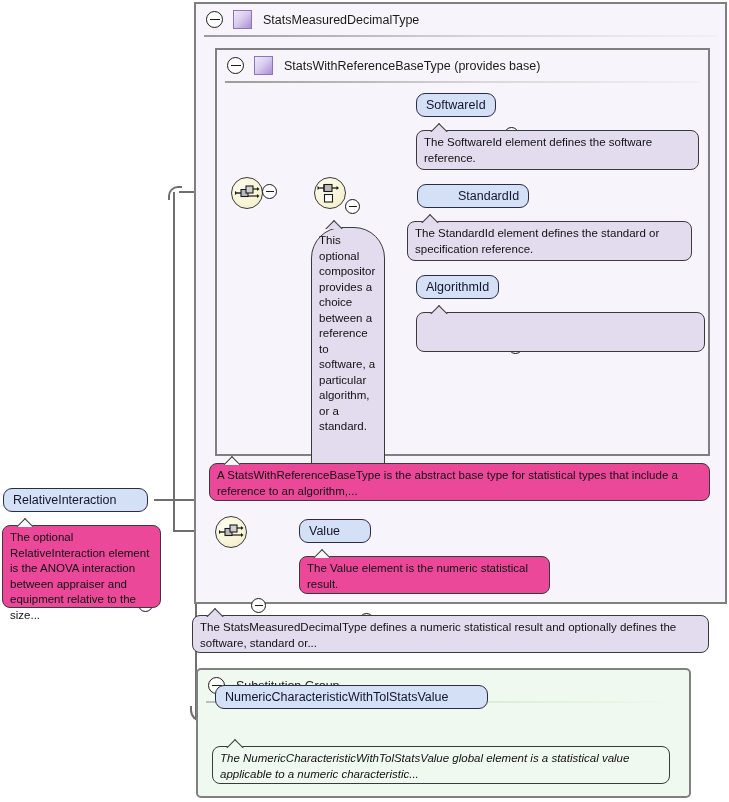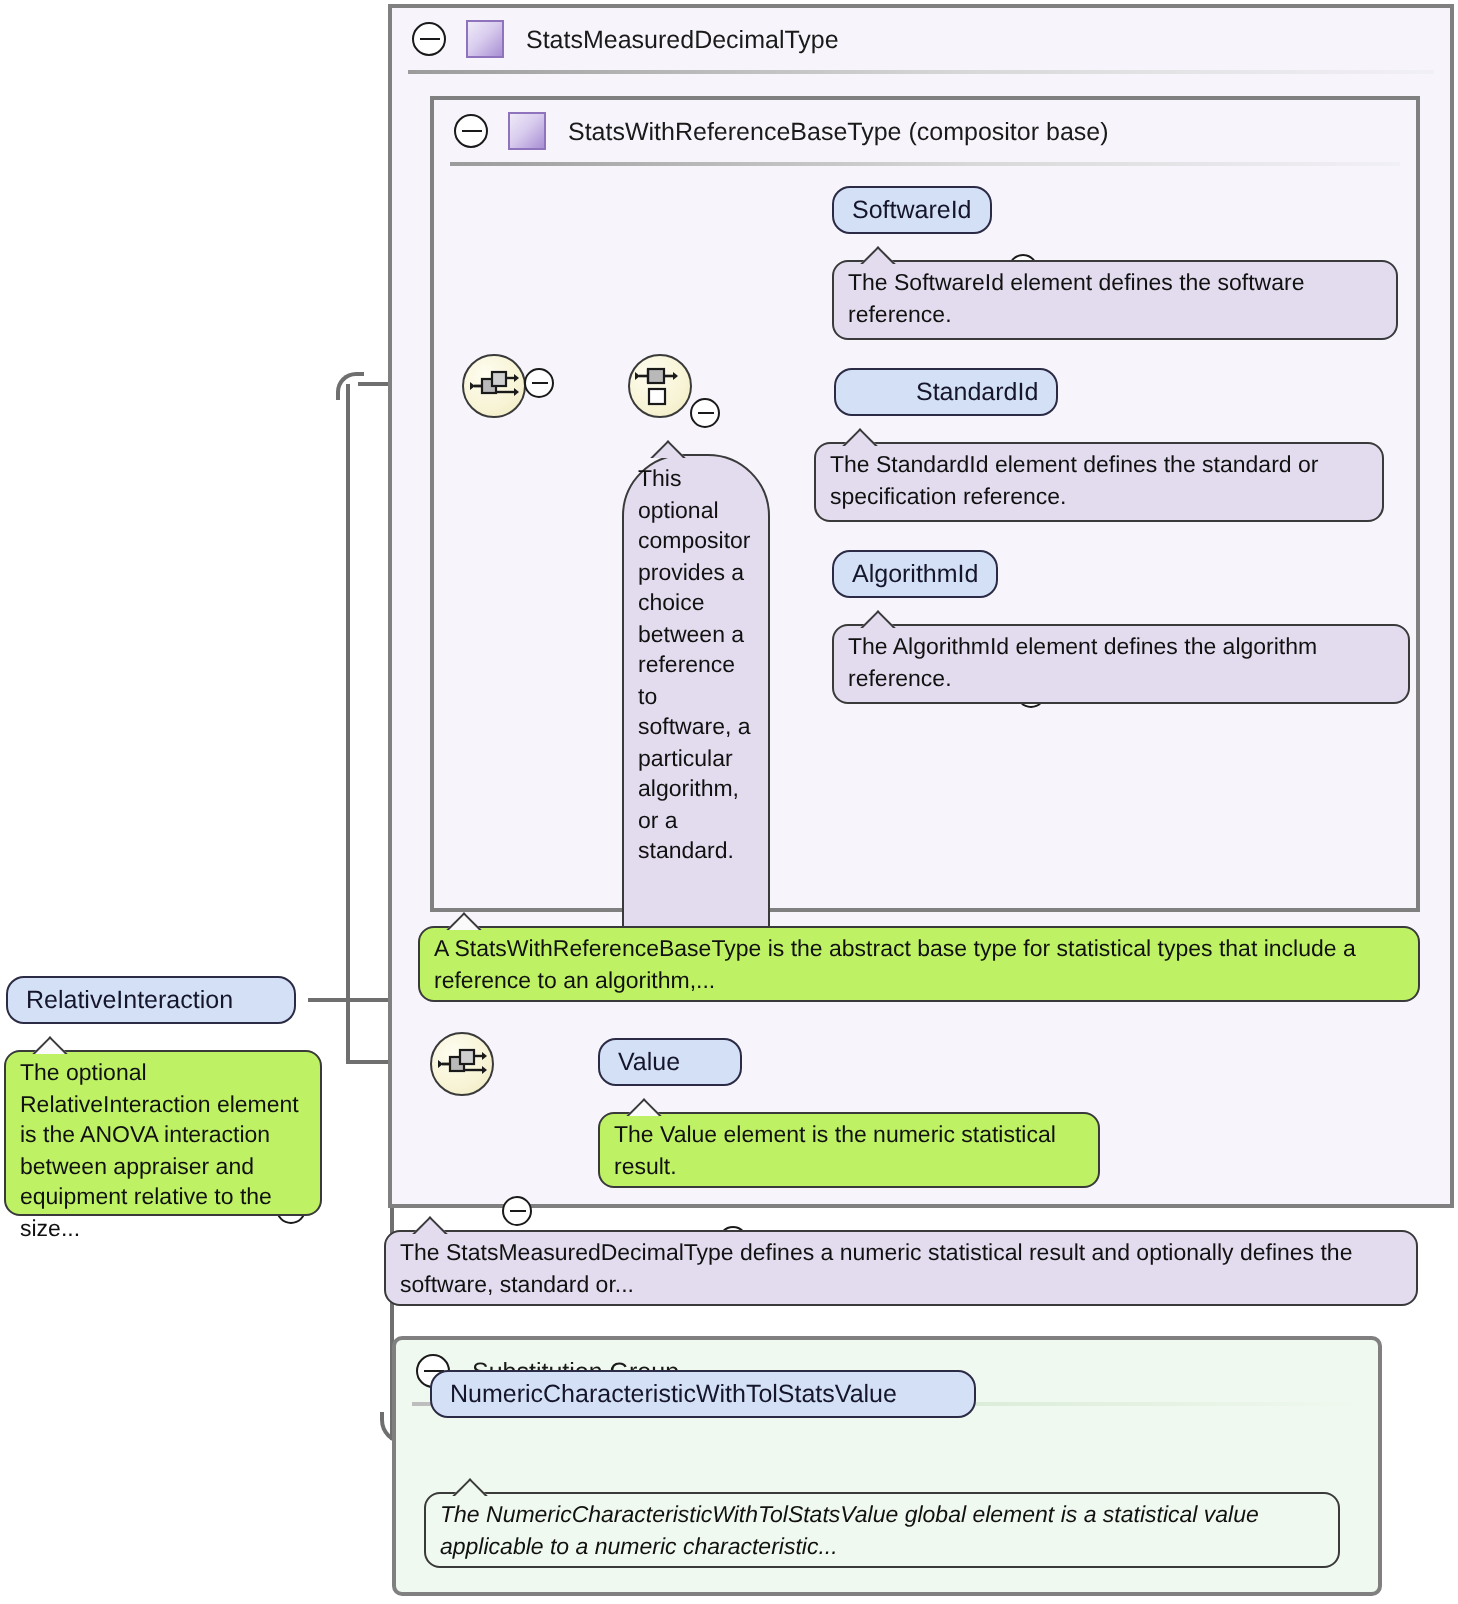--- a/index.html
+++ b/index.html
@@ -127,21 +127,21 @@
     position: absolute;
     border: 1.3px solid #3a3a3a;
     border-radius: 8px;
     font-size: 11.5px;
     line-height: 15.5px;
     padding: 4px 6px 4px 7px;
     box-sizing: border-box;
     color: #111111;
   }
   .note.purple { background: #e3dcef; }
-  .note.white  { background: #bef264; }
+  .note.white  { background: #ec4899; }
   .note.green  { background: #f0f9ef; }
   
   .note .hat {
     position: absolute;
     top: -8px;
     width: 19px;
     height: 9px;
     overflow: hidden;
   }
   .note .hat i {
@@ -202,21 +202,21 @@
       <div class="circle-icon"></div>
       <div class="type-glyph"></div>
       <span>StatsMeasuredDecimalType</span>
     </div>
 
     <div class="typebox abs" style="left:19px; top:44px; width:495px; height:408px;">
       <div class="typebox-rule"></div>
       <div class="typebox-header" style="width:100%;">
         <div class="circle-icon"></div>
         <div class="type-glyph"></div>
-        <span>StatsWithReferenceBaseType (compositor base)</span>
+        <span>StatsWithReferenceBaseType (provides base)</span>
       </div>
     </div>
   </div>
 
   <div class="compositor" style="left:231px; top:177px;">
     <svg class="comp-svg" width="30" height="30" viewBox="0 0 30 30">
       <line x1="5" y1="15" x2="9" y2="15" stroke="#1a1a1a" stroke-width="1.4"></line>
       <rect x="9" y="11.5" width="7" height="7" fill="#b9b9b9" stroke="#1a1a1a" stroke-width="1.1"></rect>
       <rect x="14" y="8" width="7" height="7" fill="#cfcfcf" stroke="#1a1a1a" stroke-width="1.1"></rect>
       <line x1="21" y1="11" x2="25" y2="11" stroke="#1a1a1a" stroke-width="1.2"></line>
@@ -271,21 +271,20 @@
   </div>
 
   <div class="elem" style="left:416px; top:275px;">
     <span>AlgorithmId</span>
   </div>
   <div class="circle-icon plus abs" style="left:508px; top:279px;"></div>
   <div class="note purple" style="left:416px; top:312px; width:289px; height:40px;">
     <div class="hat" style="left:13px;">
         <i></i>
       </div>
-    <span>The AlgorithmId element defines the algorithm reference.</span>
   </div>
 
   <div class="note white" style="left:209px; top:463px; width:501px; height:38px;">
     <div class="hat" style="left:13px;">
         <i></i>
       </div>
     <span>A StatsWithReferenceBaseType is the abstract base type for statistical types that include a reference to an algorithm,...</span>
   </div>
 
   <div class="compositor" style="left:215px; top:516px;">

